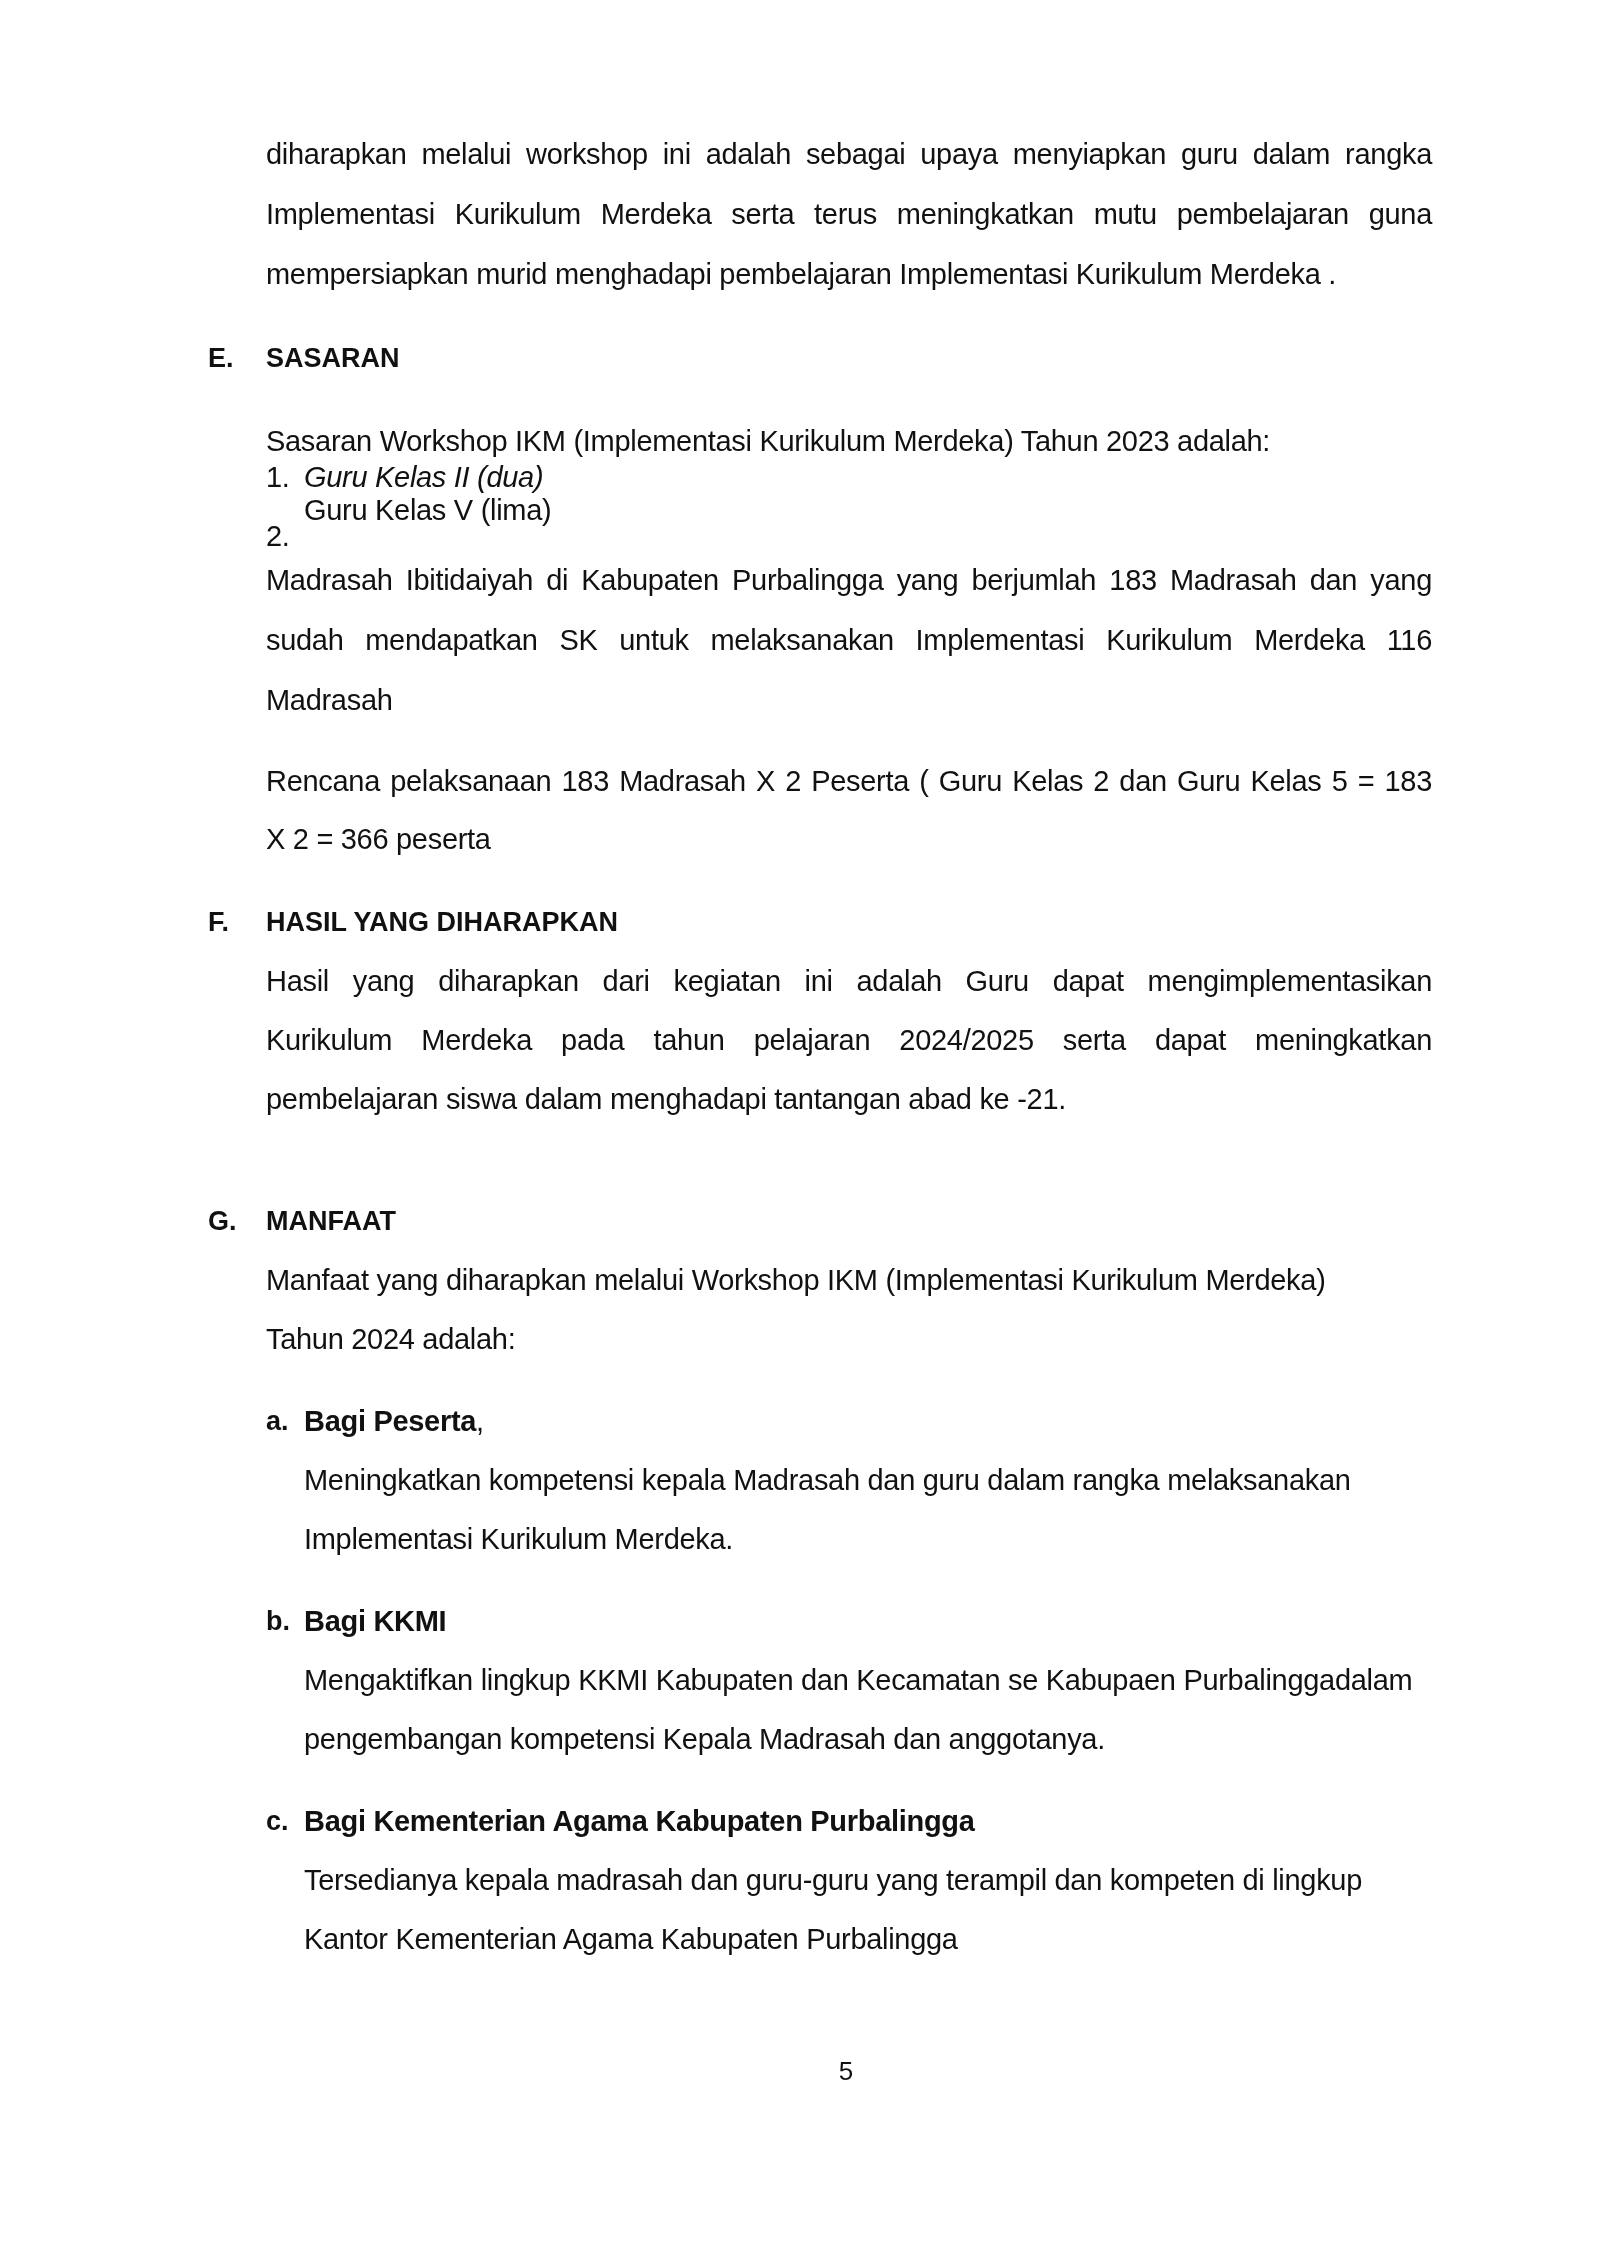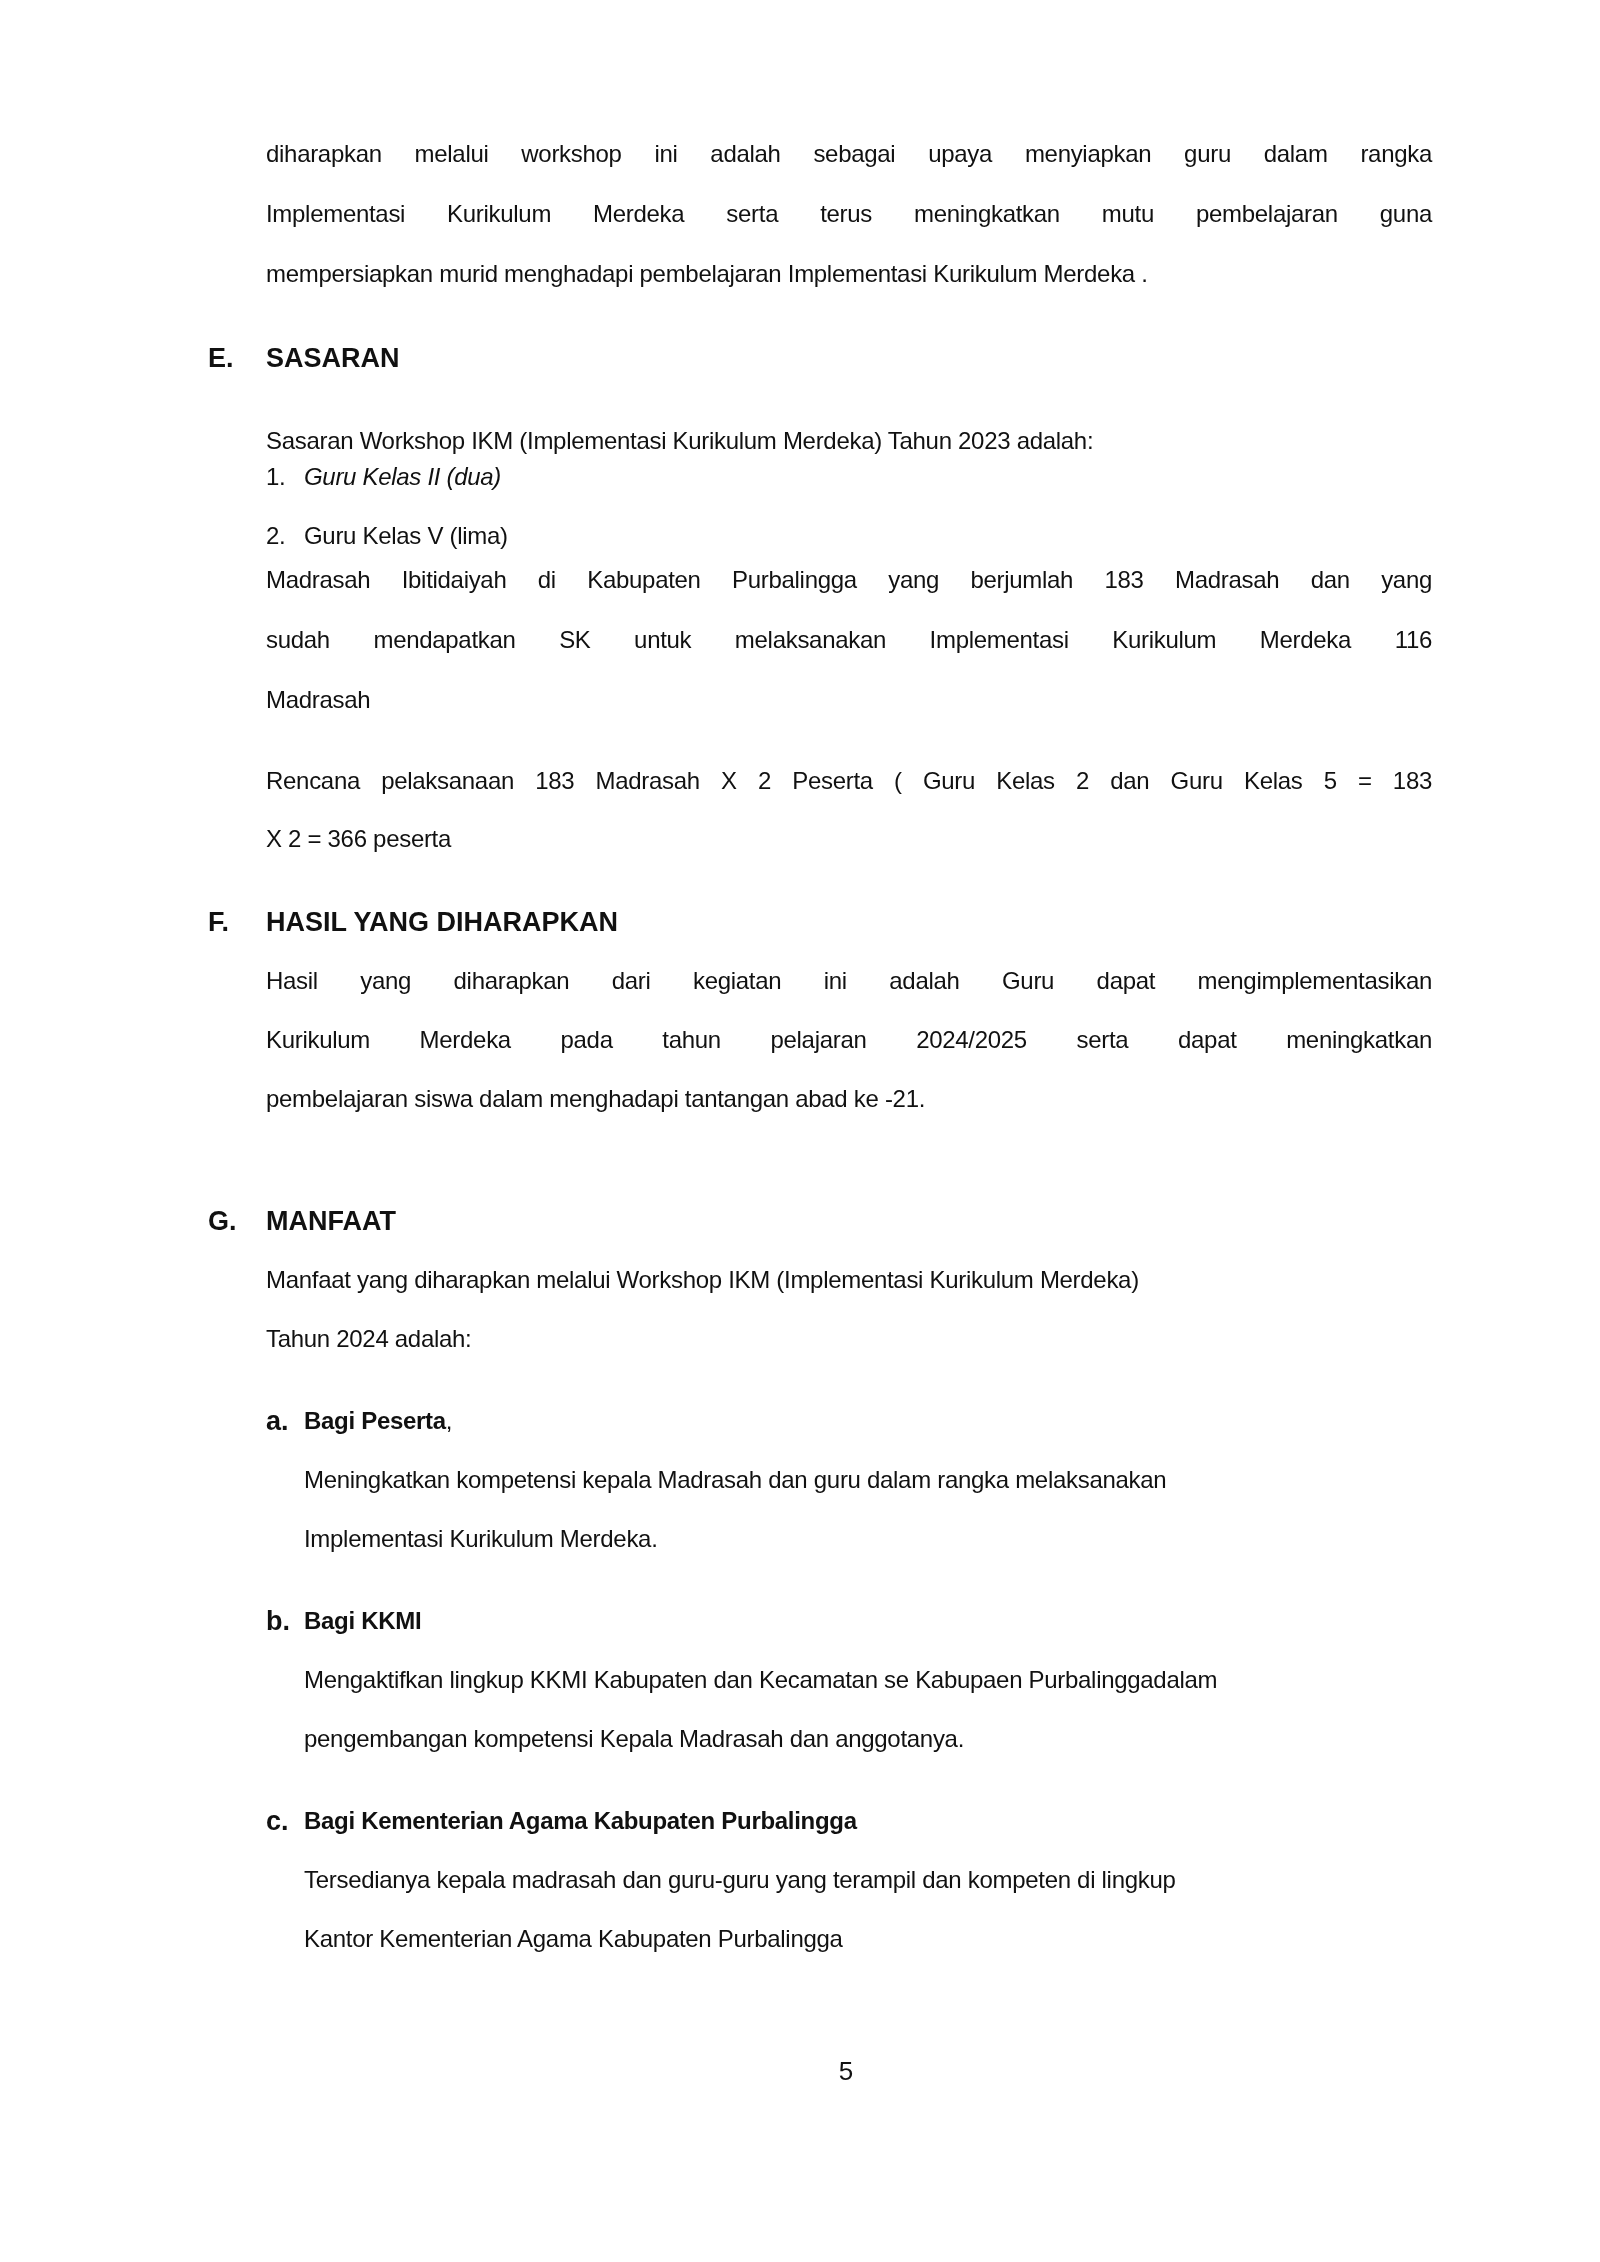--- a/index.html
+++ b/index.html
@@ -1,18 +1,18 @@
 <!DOCTYPE html>
 <html><head>
   <meta charset="utf-8">
   <style>
     html, body { margin: 0; padding: 0; background: #ffffff; }
     body { width: 1600px; height: 2262px; position: relative; overflow: hidden;
            font-family: "Liberation Sans", sans-serif; color: #111111; }
-    .ln { position: absolute; font-size: 24px; line-height: 34px; white-space: nowrap; letter-spacing: -0.3px; }
+    .ln { position: absolute; font-size: 29px; line-height: 34px; white-space: nowrap; letter-spacing: -0.3px; }
     .just { width: 1166px; text-align: justify; text-align-last: justify; white-space: normal; }
     .b { font-weight: bold; }
     .lbl { position: absolute; font-size: 27px; line-height: 34px; font-weight: bold; }
     .pg { position: absolute; left: 0; width: 1692px; text-align: center; font-size: 26px; line-height: 34px; top: 2054px; }
   </style>
 </head>
 <body>
 
 <div>
 
@@ -27,21 +27,21 @@
     <div class="lbl" style="left:266px; top:341px;">SASARAN</div>
     <div class="ln" style="left:266px; top:396px;margin-top:28px;">Sasaran Workshop IKM (Implementasi Kurikulum Merdeka) Tahun 2023 adalah:</div>
 
     <div>
       <div>
         <div class="ln" style="left:266px; top:460px;">1.</div>
         <div class="ln" style="left:304px; top:460px;font-style:italic;">Guru Kelas II  (dua)</div>
       </div>
       <div>
         <div class="ln" style="left:266px; top:519px;">2.</div>
-        <div class="ln" style="left:304px; top:519px;">Guru Kelas  V  (lima)</div>
+        <div class="ln" style="left:304px; top:493px;">Guru Kelas  V  (lima)</div>
       </div>
     </div>
 
     <div>
       <div class="ln just" style="left:266px; top:563px;"> Madrasah Ibitidaiyah di Kabupaten Purbalingga yang berjumlah 183 Madrasah dan yang</div>
       <div class="ln just" style="left:266px; top:623px;">sudah mendapatkan SK untuk melaksanakan Implementasi Kurikulum Merdeka  116</div>
       <div class="ln" style="left:266px; top:683px;">Madrasah</div>
     </div>
 
     <div>

